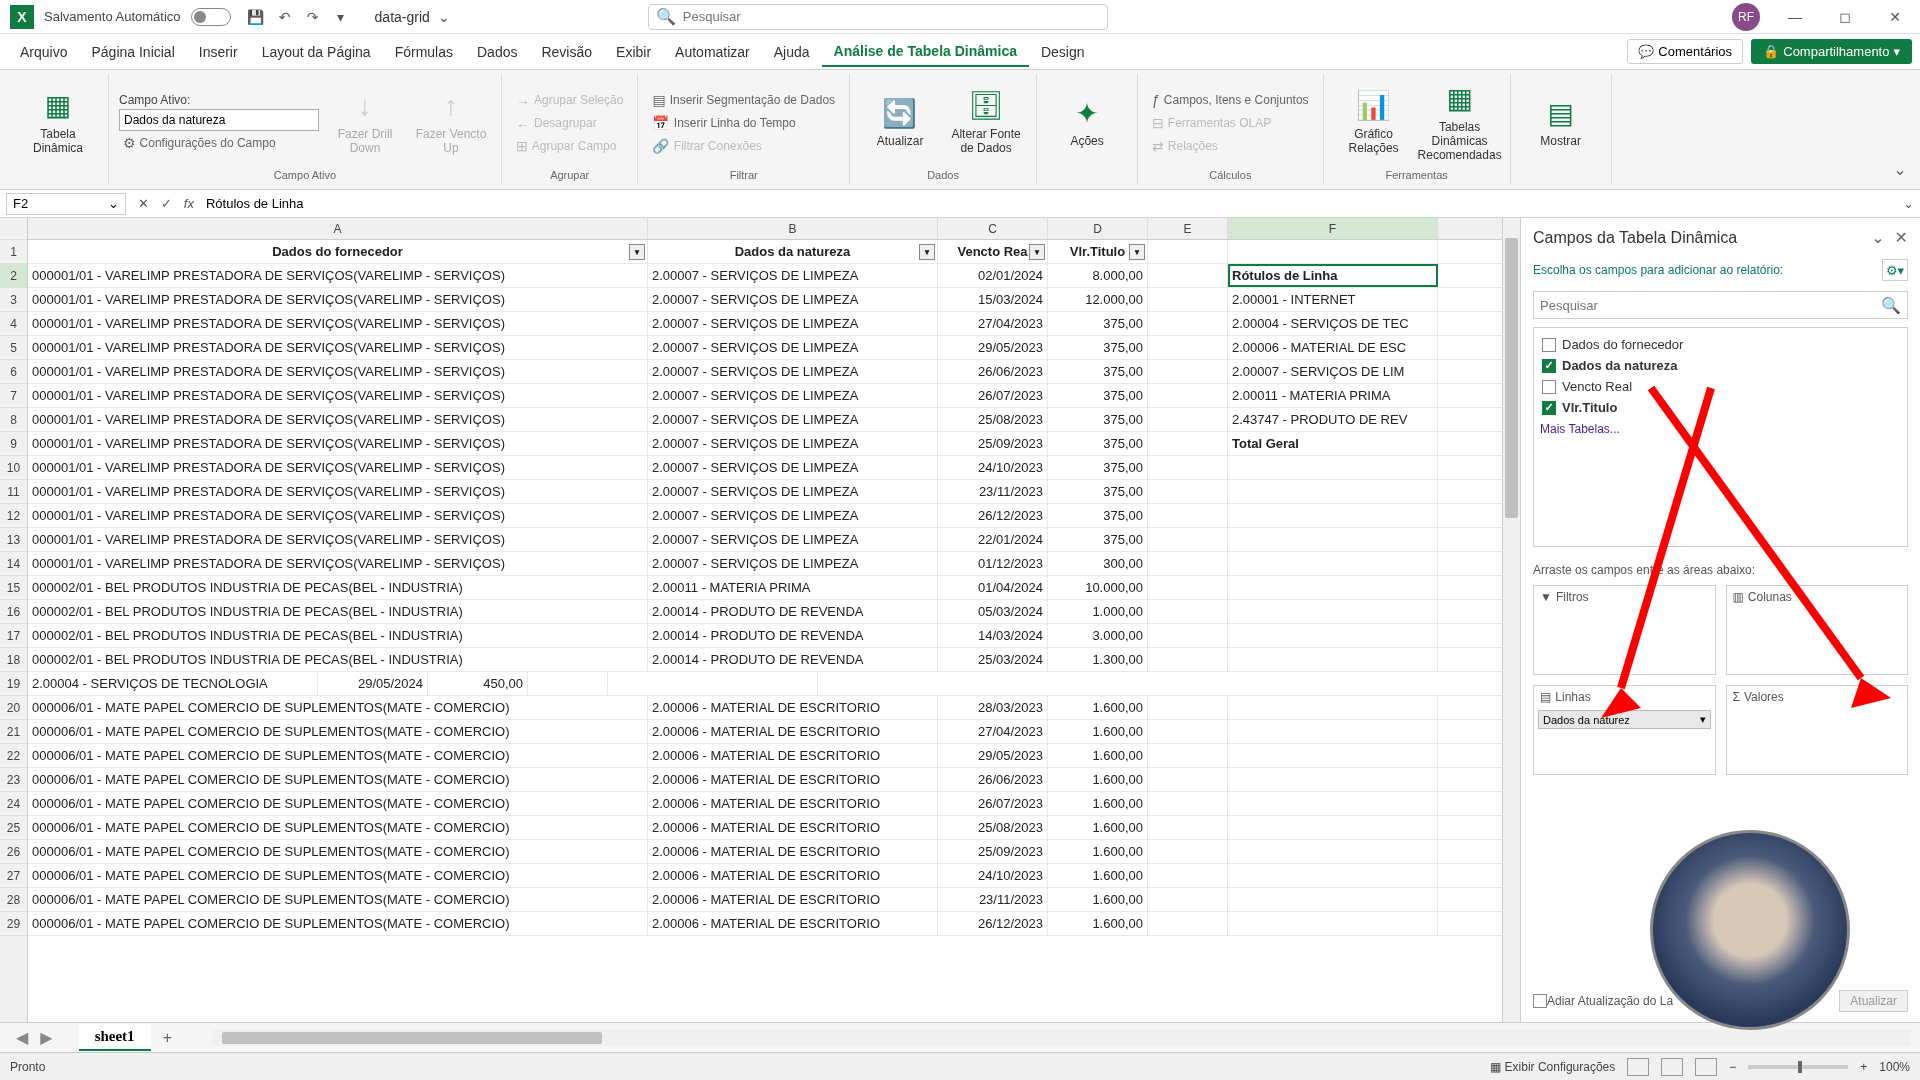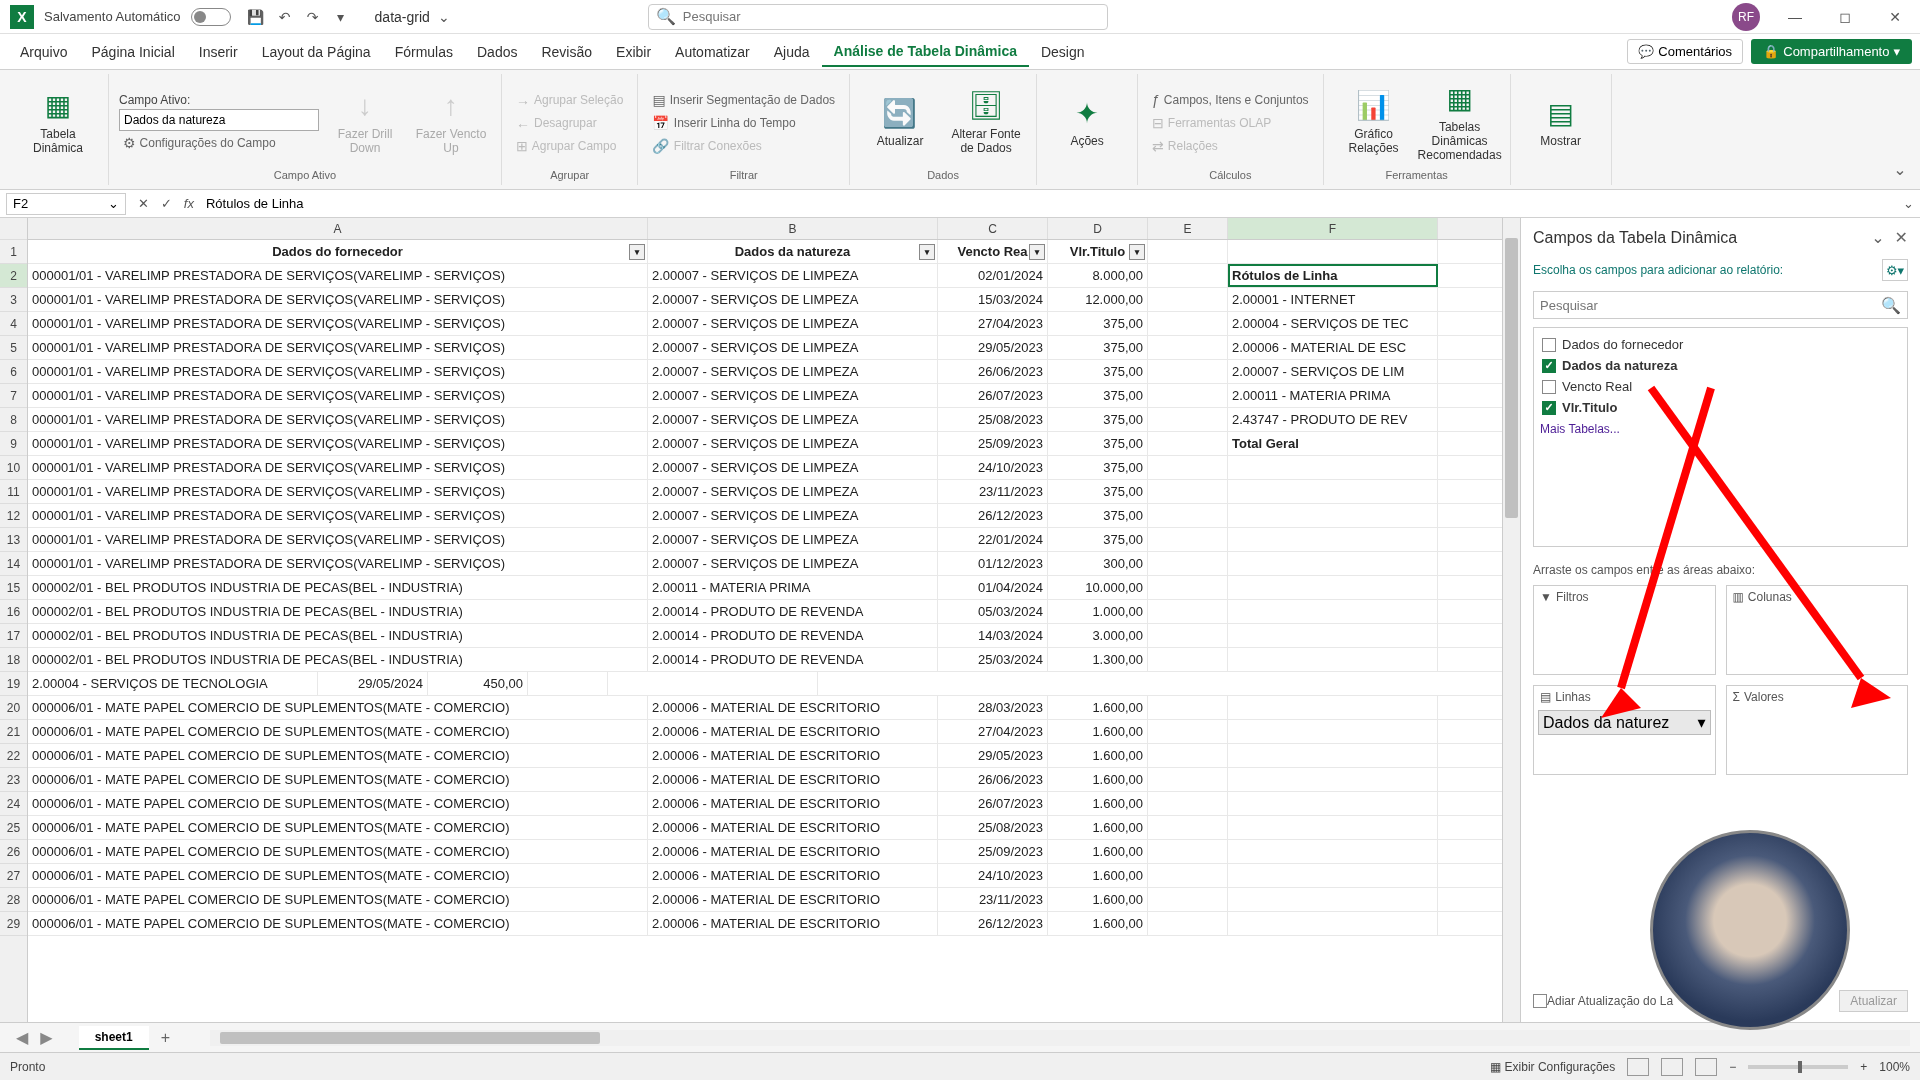--- a/index.html
+++ b/index.html
@@ -82,36 +82,36 @@
 .field-list { margin-top: 8px; border: 1px solid #ccc; height: 220px; padding: 6px; }
 .field-item { display: flex; align-items: center; gap: 6px; font-size: 13px; color: #333; padding: 3px 2px; }
 .field-item.checked { font-weight: 700; }
 .chk { width: 14px; height: 14px; border: 1px solid #888; display: flex; align-items: center; justify-content: center; font-size: 11px; }
 .chk.on { background: #107c41; border-color: #107c41; color: #fff; }
 .more-tables { font-size: 12px; color: #4c1d95; margin-top: 4px; }
 .drag-text { font-size: 12px; color: #555; margin-top: 16px; }
 .drop-areas { display: grid; grid-template-columns: 1fr 1fr; gap: 10px; margin-top: 8px; }
 .drop-area { border: 1px solid #ccc; min-height: 90px; }
 .drop-area-header { font-size: 12px; color: #555; padding: 4px 6px; display: flex; align-items: center; gap: 4px; }
-.drop-item { margin: 2px 4px; background: #e8e8e8; border: 1px solid #bbb; font-size: 16px; padding: 2px 4px; display: flex; align-items: center; }
+.drop-item { margin: 2px 4px; background: #e8e8e8; border: 1px solid #bbb; font-size: 11px; padding: 2px 4px; display: flex; align-items: center; }
 .defer-row { margin-top: auto; display: flex; align-items: center; gap: 0; font-size: 12px; color: #555; padding-top: 8px; }
 .update-btn { margin-left: auto; padding: 3px 10px; border: 1px solid #ccc; background: #f0f0f0; color: #999; font-size: 12px; }
 
 
 .arrow { position: absolute; pointer-events: none; }
 .arrow-line { stroke: #ff0000; stroke-width: 8; }
 .arrow-head { fill: #ff0000; }
 
 
 .webcam { position: absolute; width: 200px; height: 200px; border-radius: 50%; background: radial-gradient(circle at 50% 45%, #d8c8b8 25%, #4a5a7a 45%, #2a3a5a 70%); border: 3px solid #888; right: 70px; bottom: 50px; z-index: 20; }
 
 
 .sheet-tabs { height: 30px; border-top: 1px solid #ccc; display: flex; align-items: center; padding: 0 10px; background: #f5f5f5; }
 .sheet-nav { color: #888; padding: 0 6px; }
-.sheet-tab { padding: 4px 16px; background: #fff; border-bottom: 2px solid #107c41; font-size: 12px; font-weight: 600; margin-left: 20px; }
+.sheet-tab { padding: 4px 16px; background: #fff; border-bottom: 2px solid #107c41; font-size: 15px; font-weight: 600; margin-left: 20px; font-family: Liberation Serif, serif; }
 .add-sheet { margin-left: 12px; color: #666; font-size: 16px; }
 .hscroll-area { flex: 1; margin-left: 40px; height: 16px; background: #f0f0f0; position: relative; }
 .hscroll-thumb { position: absolute; left: 10px; width: 380px; top: 2px; bottom: 2px; background: #c0c0c0; border-radius: 2px; }
 
 
 .status-bar { height: 28px; background: #f0f0f0; border-top: 1px solid #ccc; display: flex; align-items: center; padding: 0 10px; font-size: 12px; color: #444; }
 .status-right { margin-left: auto; display: flex; align-items: center; gap: 12px; }
 .view-btn { width: 22px; height: 18px; border: 1px solid #999; }
 .zoom-slider { width: 100px; height: 4px; background: #ccc; position: relative; }
 .zoom-thumb { position: absolute; left: 50%; top: -4px; width: 4px; height: 12px; background: #666; }

